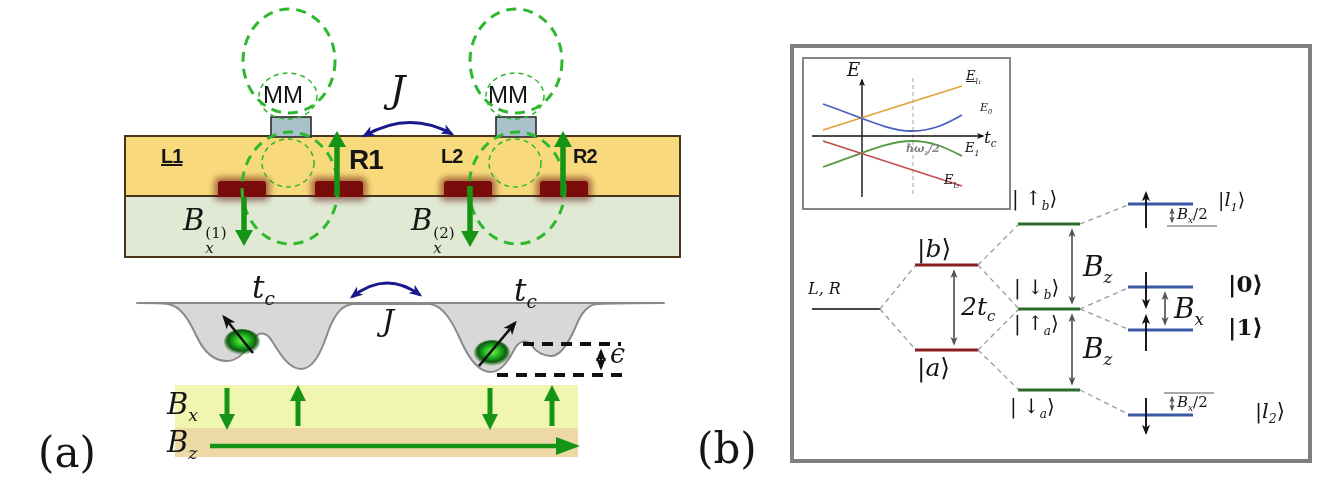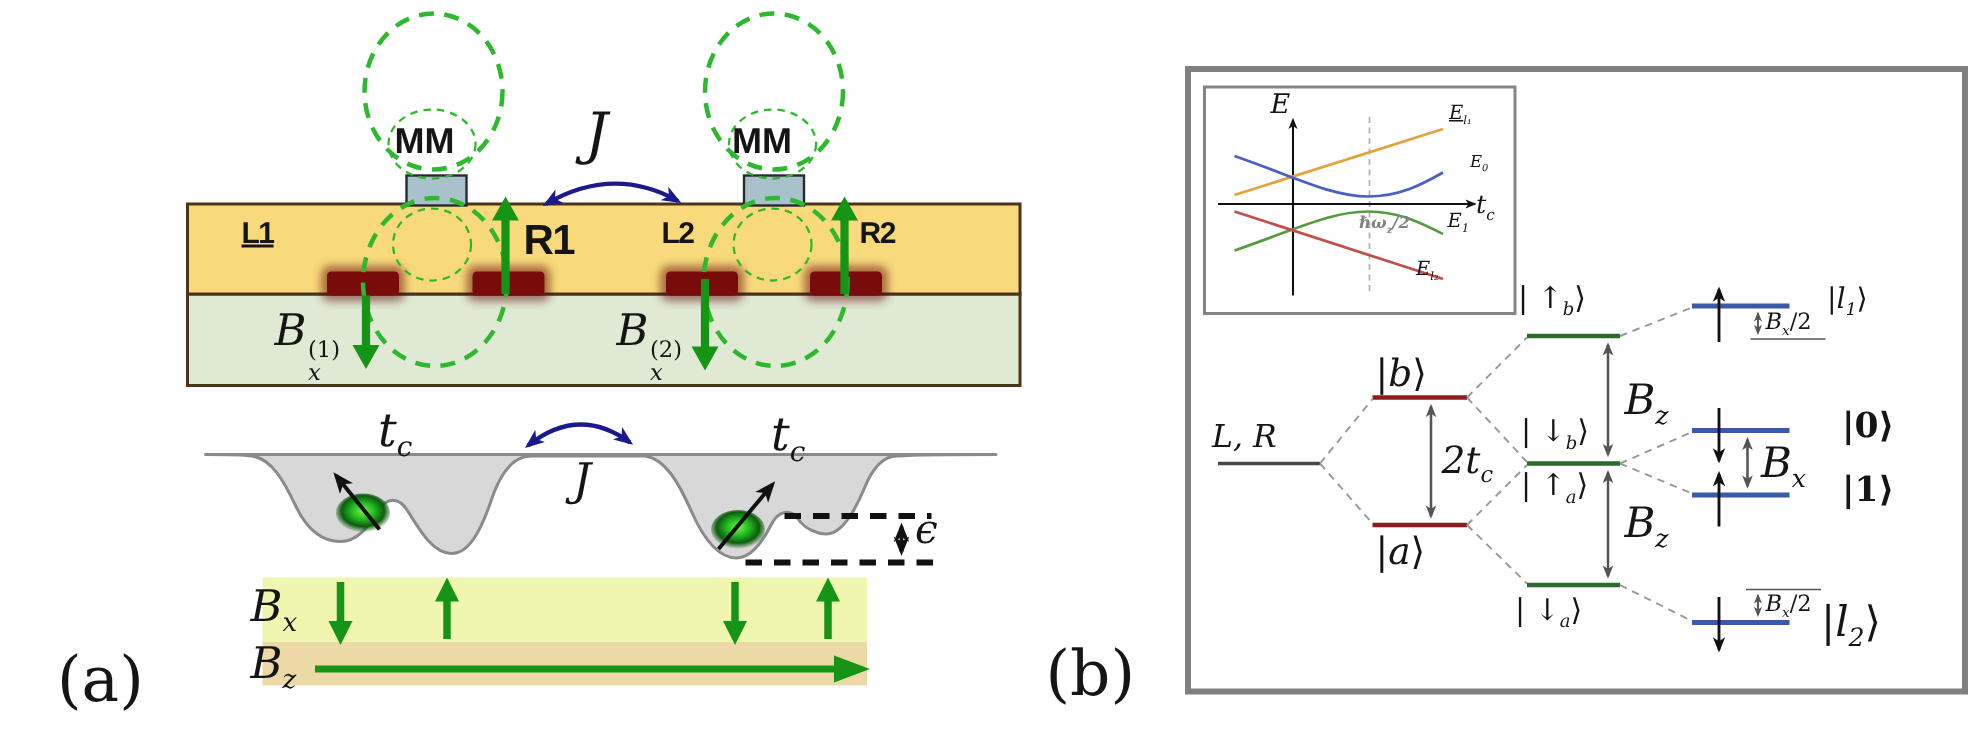--- a/index.html
+++ b/index.html
@@ -4,21 +4,21 @@
 <style>
   html,body{margin:0;padding:0;background:#ffffff;}
   #fig{position:relative;width:1318px;height:497px;background:#fff;overflow:hidden;
        font-family:"DejaVu Serif","DejaVu Sans",serif;}
   svg{position:absolute;left:0;top:0;}
   .lab{position:absolute;font-family:"DejaVu Serif","DejaVu Sans",serif;
        font-style:italic;color:#151515;white-space:nowrap;line-height:1;}
   .lab sub{font-size:60%;font-style:italic;}
   .sans{font-family:"Liberation Sans","DejaVu Sans",sans-serif;font-style:normal;font-weight:600;
         letter-spacing:-1px;}
-  .mm{font-weight:700;letter-spacing:0;}
+  .mm{font-weight:400;letter-spacing:0;}
   .upright{font-style:normal;}
   .stk{display:inline-flex;flex-direction:column;font-size:52%;line-height:1.05;
        vertical-align:-0.5em;margin-left:1px;}
   .stk .sp{font-style:normal;}
   .stk .sb{font-style:italic;}
   .bold{font-weight:bold;}
   .gray{color:#828282;}
 </style>
 </head>
 <body>
@@ -238,31 +238,31 @@
 <div class="lab" style="left:167px;top:428px;font-size:29px;"><span>B</span><sub>z</sub></div>
 
 <div class="lab" style="left:847px;top:61px;font-size:18px;"><span>E</span></div>
 <div class="lab" style="left:984px;top:129px;font-size:17px;"><span>t</span><sub>c</sub></div>
 <div class="lab gray" style="left:906px;top:143px;font-size:11px;font-weight:bold;"><span>ℏω</span><sub>z</sub><span>/2</span></div>
 <div class="lab" style="left:966px;top:69px;font-size:13px;text-decoration:underline;"><span>E</span><sub>l₁</sub></div>
 <div class="lab" style="left:980px;top:102px;font-size:11px;"><span>E</span><sub>0</sub></div>
 <div class="lab" style="left:965px;top:141px;font-size:13px;"><span>E</span><sub>1</sub></div>
 <div class="lab" style="left:944px;top:173px;font-size:13px;"><span>E</span><sub>l₂</sub></div>
 
-<div class="lab" style="left:808px;top:281px;font-size:21px;"><span>L, R</span></div>
+<div class="lab" style="left:808px;top:281px;font-size:16px;"><span>L, R</span></div>
 <div class="lab" style="left:917px;top:236px;font-size:25px;"><span class="upright">|</span><span>b</span><span class="upright">⟩</span></div>
 <div class="lab" style="left:917px;top:355px;font-size:25px;"><span class="upright">|</span><span>a</span><span class="upright">⟩</span></div>
 <div class="lab" style="left:961px;top:294px;font-size:25px;"><span>2t</span><sub>c</sub></div>
 <div class="lab upright" style="left:1012px;top:188px;font-size:20px;"><span>| ↑</span><sub>b</sub><span>⟩</span></div>
 <div class="lab upright" style="left:1014px;top:277px;font-size:20px;"><span>| ↓</span><sub>b</sub><span>⟩</span></div>
 <div class="lab upright" style="left:1014px;top:313px;font-size:20px;"><span>| ↑</span><sub>a</sub><span>⟩</span></div>
 <div class="lab upright" style="left:1010px;top:396px;font-size:20px;"><span>| ↓</span><sub>a</sub><span>⟩</span></div>
 <div class="lab" style="left:1083px;top:253px;font-size:28px;"><span>B</span><sub>z</sub></div>
 <div class="lab" style="left:1083px;top:335px;font-size:28px;"><span>B</span><sub>z</sub></div>
 <div class="lab" style="left:1174px;top:295px;font-size:28px;"><span>B</span><sub>x</sub></div>
 <div class="lab" style="left:1177px;top:207px;font-size:15px;"><span>B</span><sub>x</sub><span class="upright">/2</span></div>
 <div class="lab" style="left:1177px;top:395px;font-size:15px;"><span>B</span><sub>x</sub><span class="upright">/2</span></div>
 <div class="lab" style="left:1218px;top:190px;font-size:19px;"><span>|l</span><sub>1</sub><span class="upright">⟩</span></div>
 <div class="lab bold upright" style="left:1228px;top:272px;font-size:23px;"><span>|</span><span>0</span><span>⟩</span></div>
 <div class="lab bold upright" style="left:1228px;top:315px;font-size:23px;"><span>|</span><span>1</span><span>⟩</span></div>
-<div class="lab" style="left:1214px;top:401px;font-size:28px;"><span>|l</span><sub>2</sub><span class="upright">⟩</span></div>
+<div class="lab" style="left:1255px;top:401px;font-size:21px;"><span>|l</span><sub>2</sub><span class="upright">⟩</span></div>
 
 </div>
 
 </body></html>

